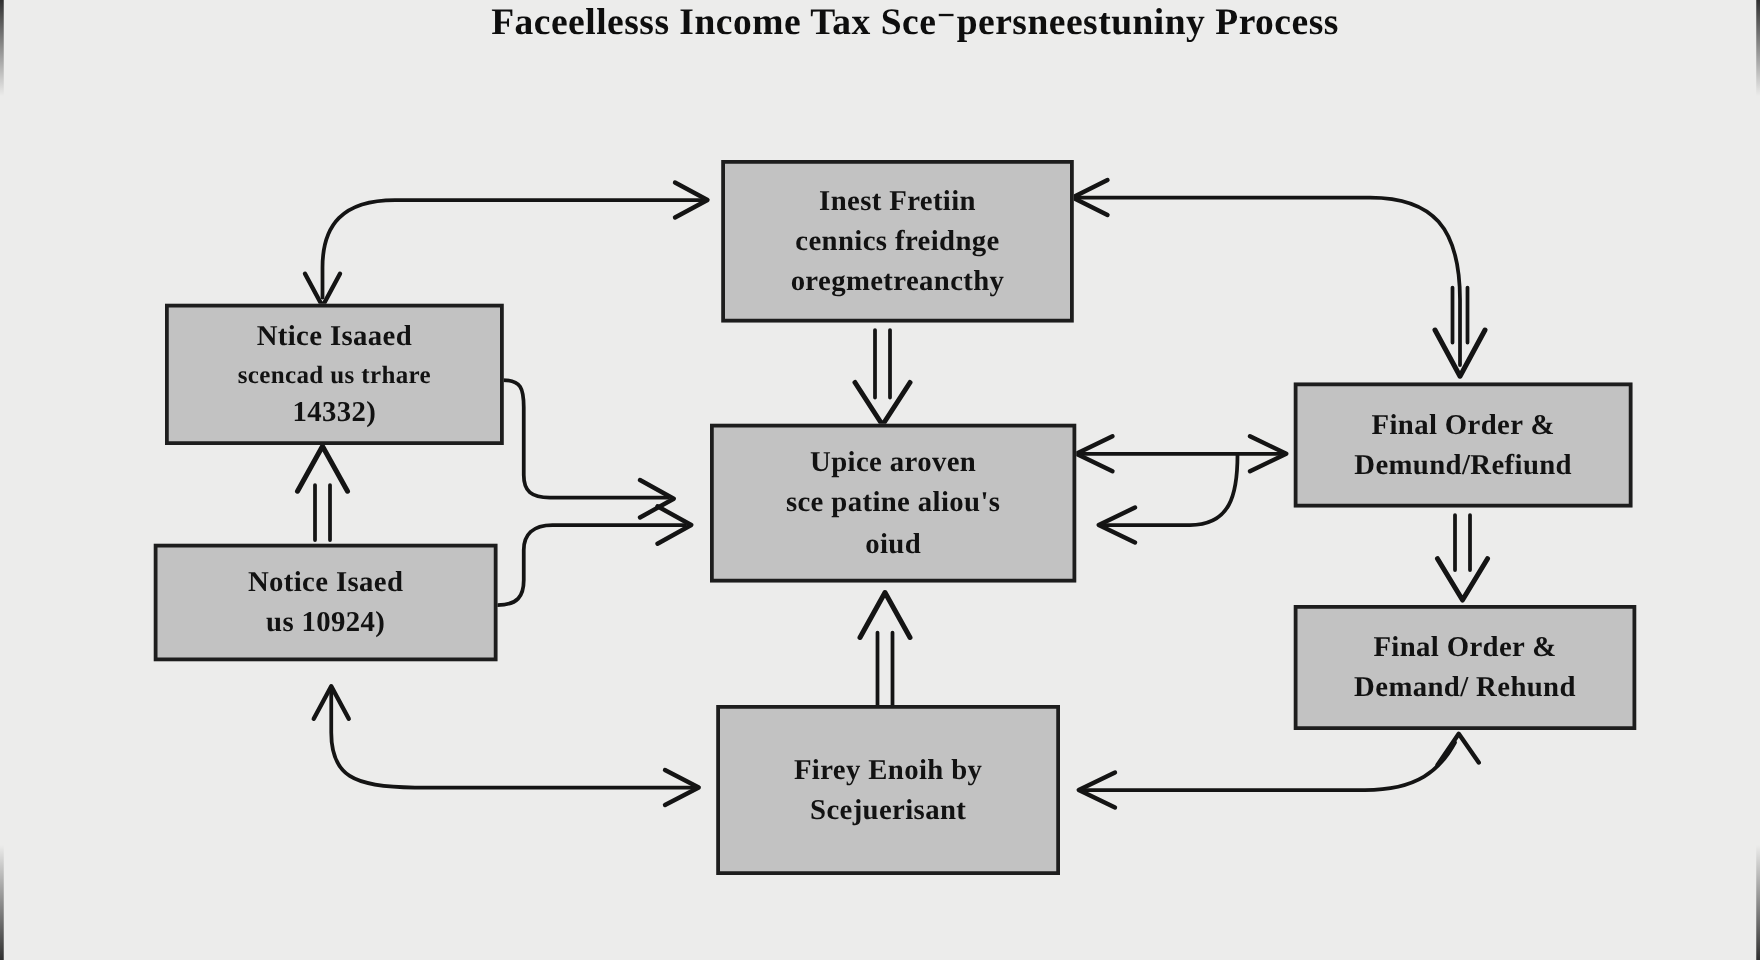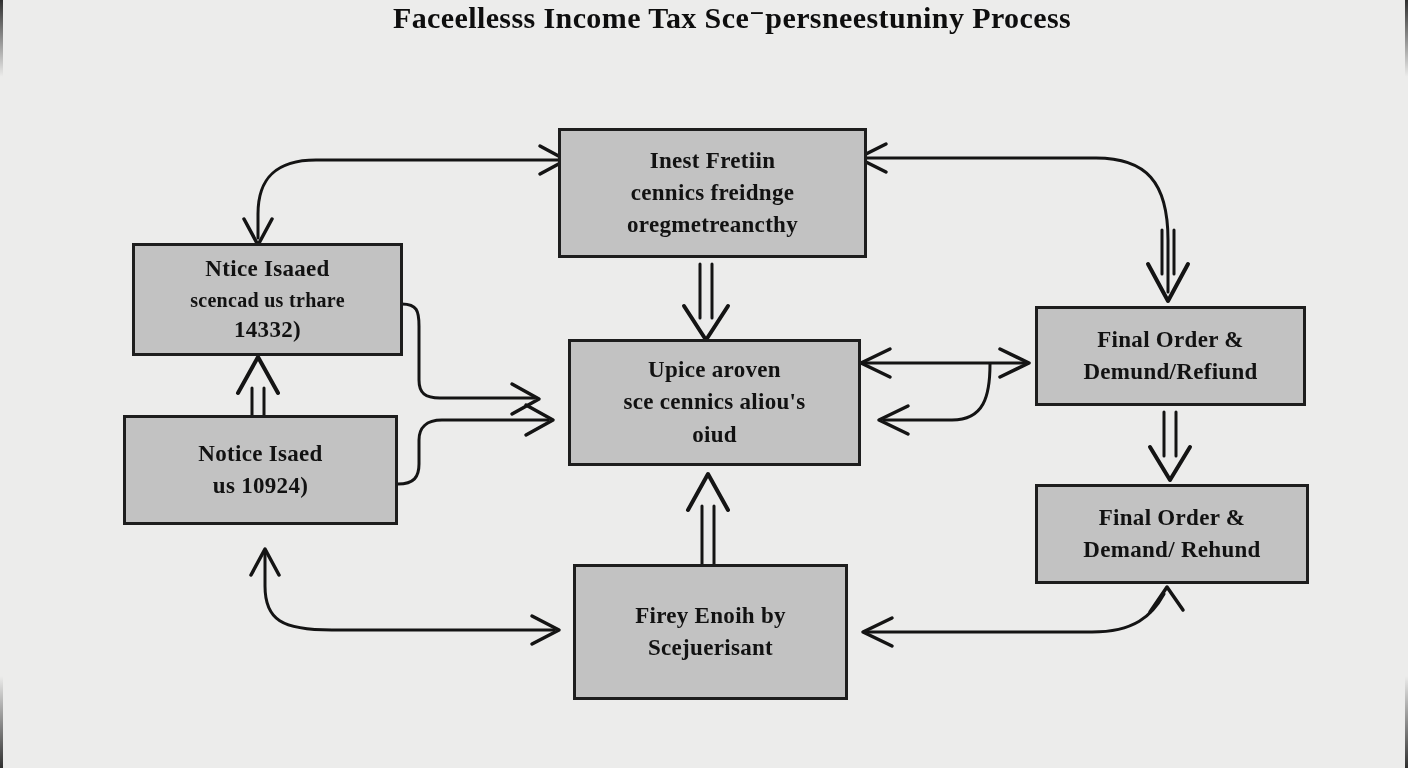--- a/index.html
+++ b/index.html
@@ -85,40 +85,40 @@
       <polyline class="ah" points="532,616 559,630 532,644"></polyline>
     </g>
 
     <g>
       <path class="ln" d="M 866,632 H 1092 C 1134,632 1152,616 1164,594"></path>
       <polyline class="ah" points="892,618 863,632 892,646"></polyline>
       <polyline class="ah" points="1150,612 1167,587 1183,610"></polyline>
     </g>
   </svg>
 
-  <div class="node" style="left:558px;top:128px;width:309px;height:130px">
+  <div class="node" style="left:577px;top:128px;width:282px;height:130px">
     <span>Inest Fretiin</span>
     <span>cennics freidnge</span>
     <span>oregmetreancthy</span>
   </div>
 
   <div class="node" style="left:132px;top:243px;width:271px;height:113px">
     <span>Ntice Isaaed</span>
     <span class="sm">scencad us trhare</span>
     <span>14332)</span>
   </div>
 
-  <div class="node" style="left:123px;top:415px;width:275px;height:110px">
+  <div class="node" style="left:123px;top:435px;width:275px;height:94px">
     <span>Notice Isaed</span>
     <span>us 10924)</span>
   </div>
 
   <div class="node" style="left:568px;top:339px;width:293px;height:127px">
     <span>Upice aroven</span>
-    <span>sce cennics aliou's</span>
+    <span>sce patine aliou's</span>
     <span>oiud</span>
   </div>
 
   <div class="node" style="left:1035px;top:306px;width:271px;height:100px">
     <span>Final Order &amp;</span>
     <span>Demund/Refiund</span>
   </div>
 
   <div class="node" style="left:1035px;top:484px;width:274px;height:100px">
     <span>Final Order &amp;</span>

